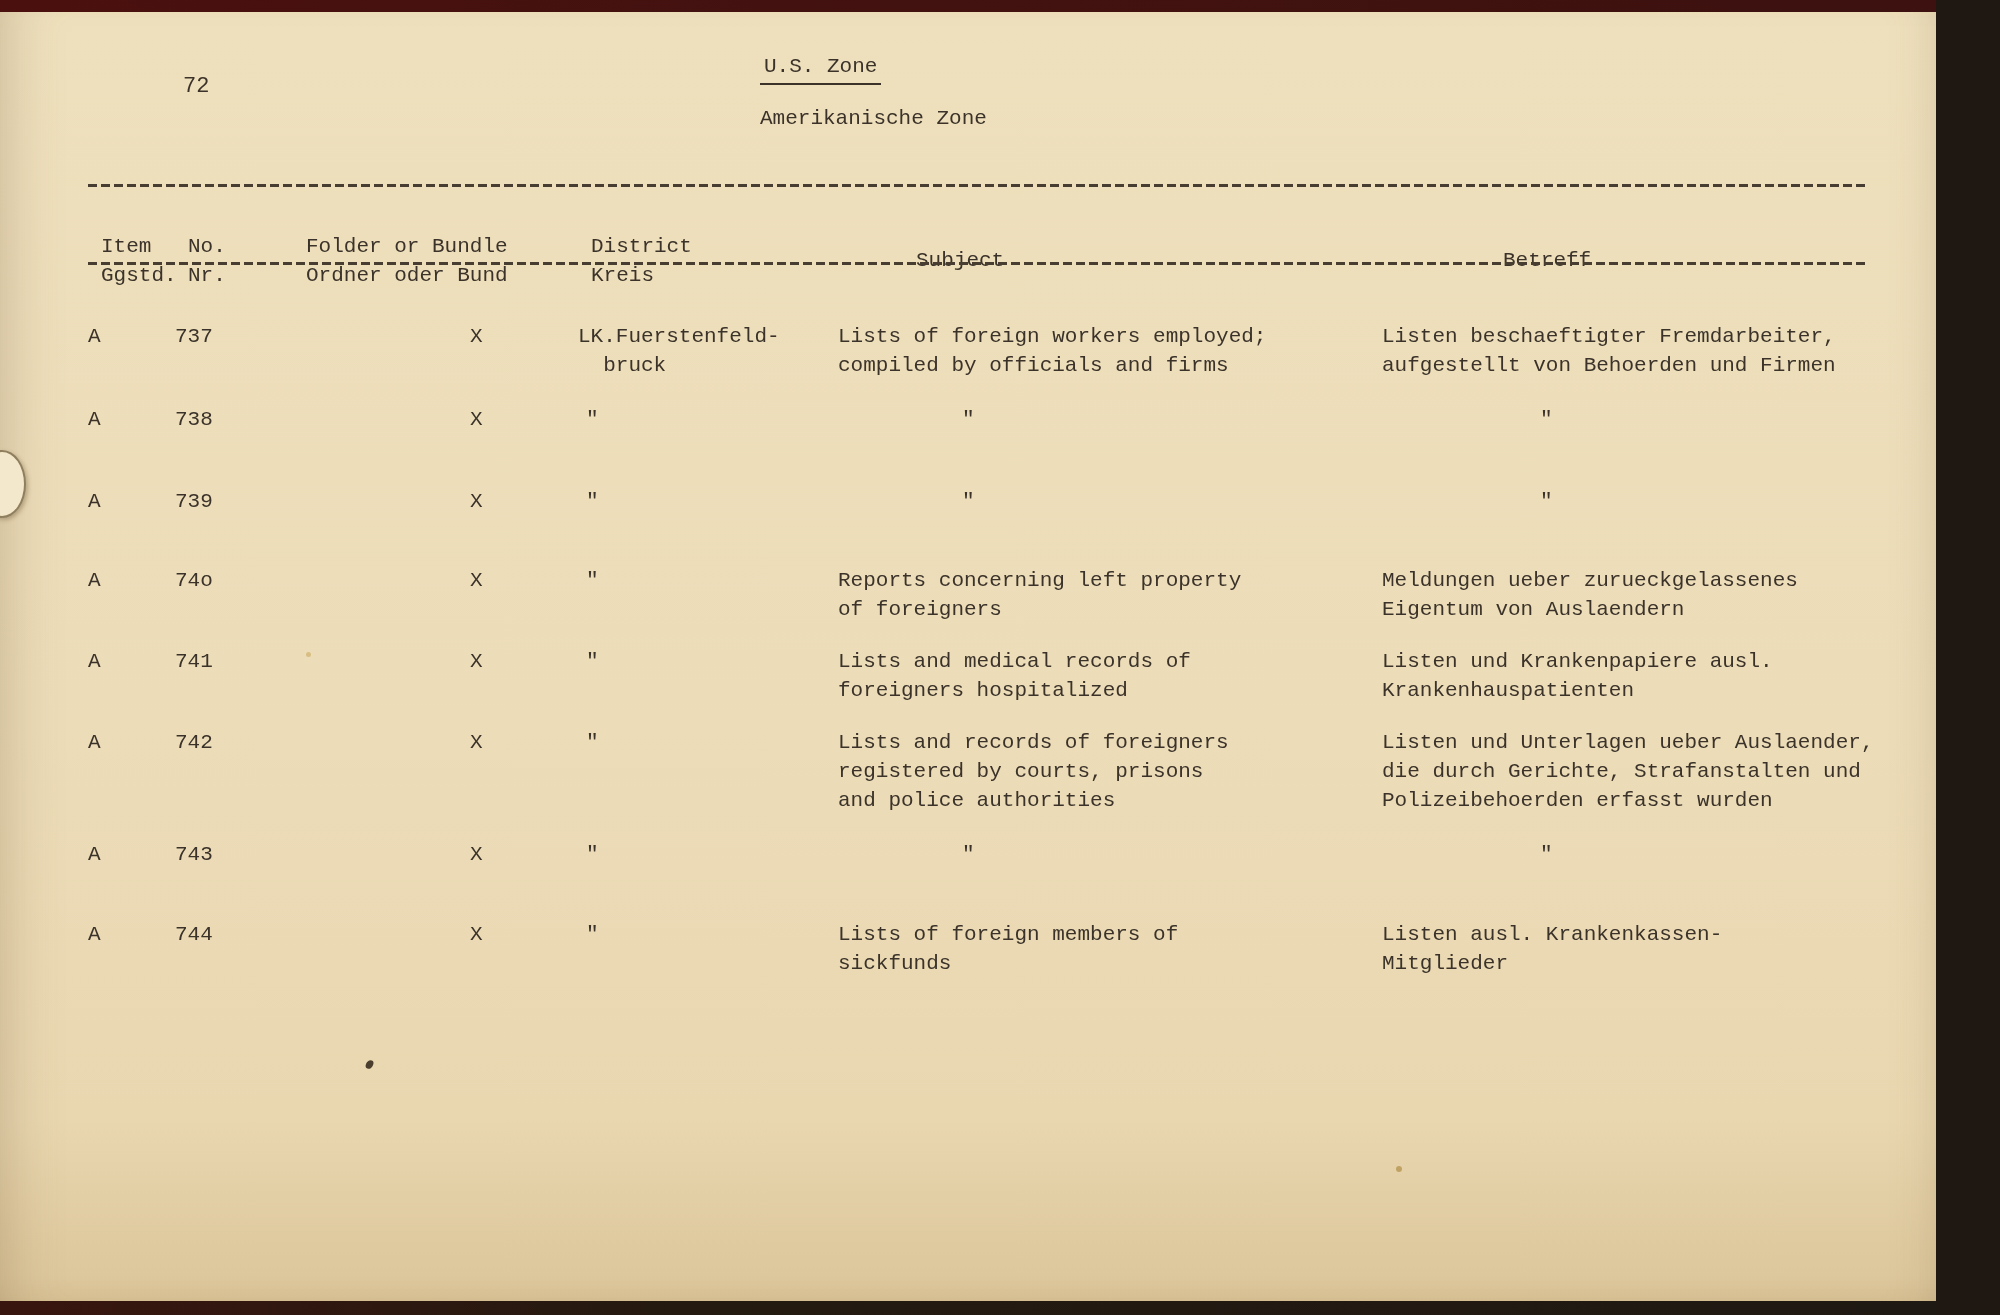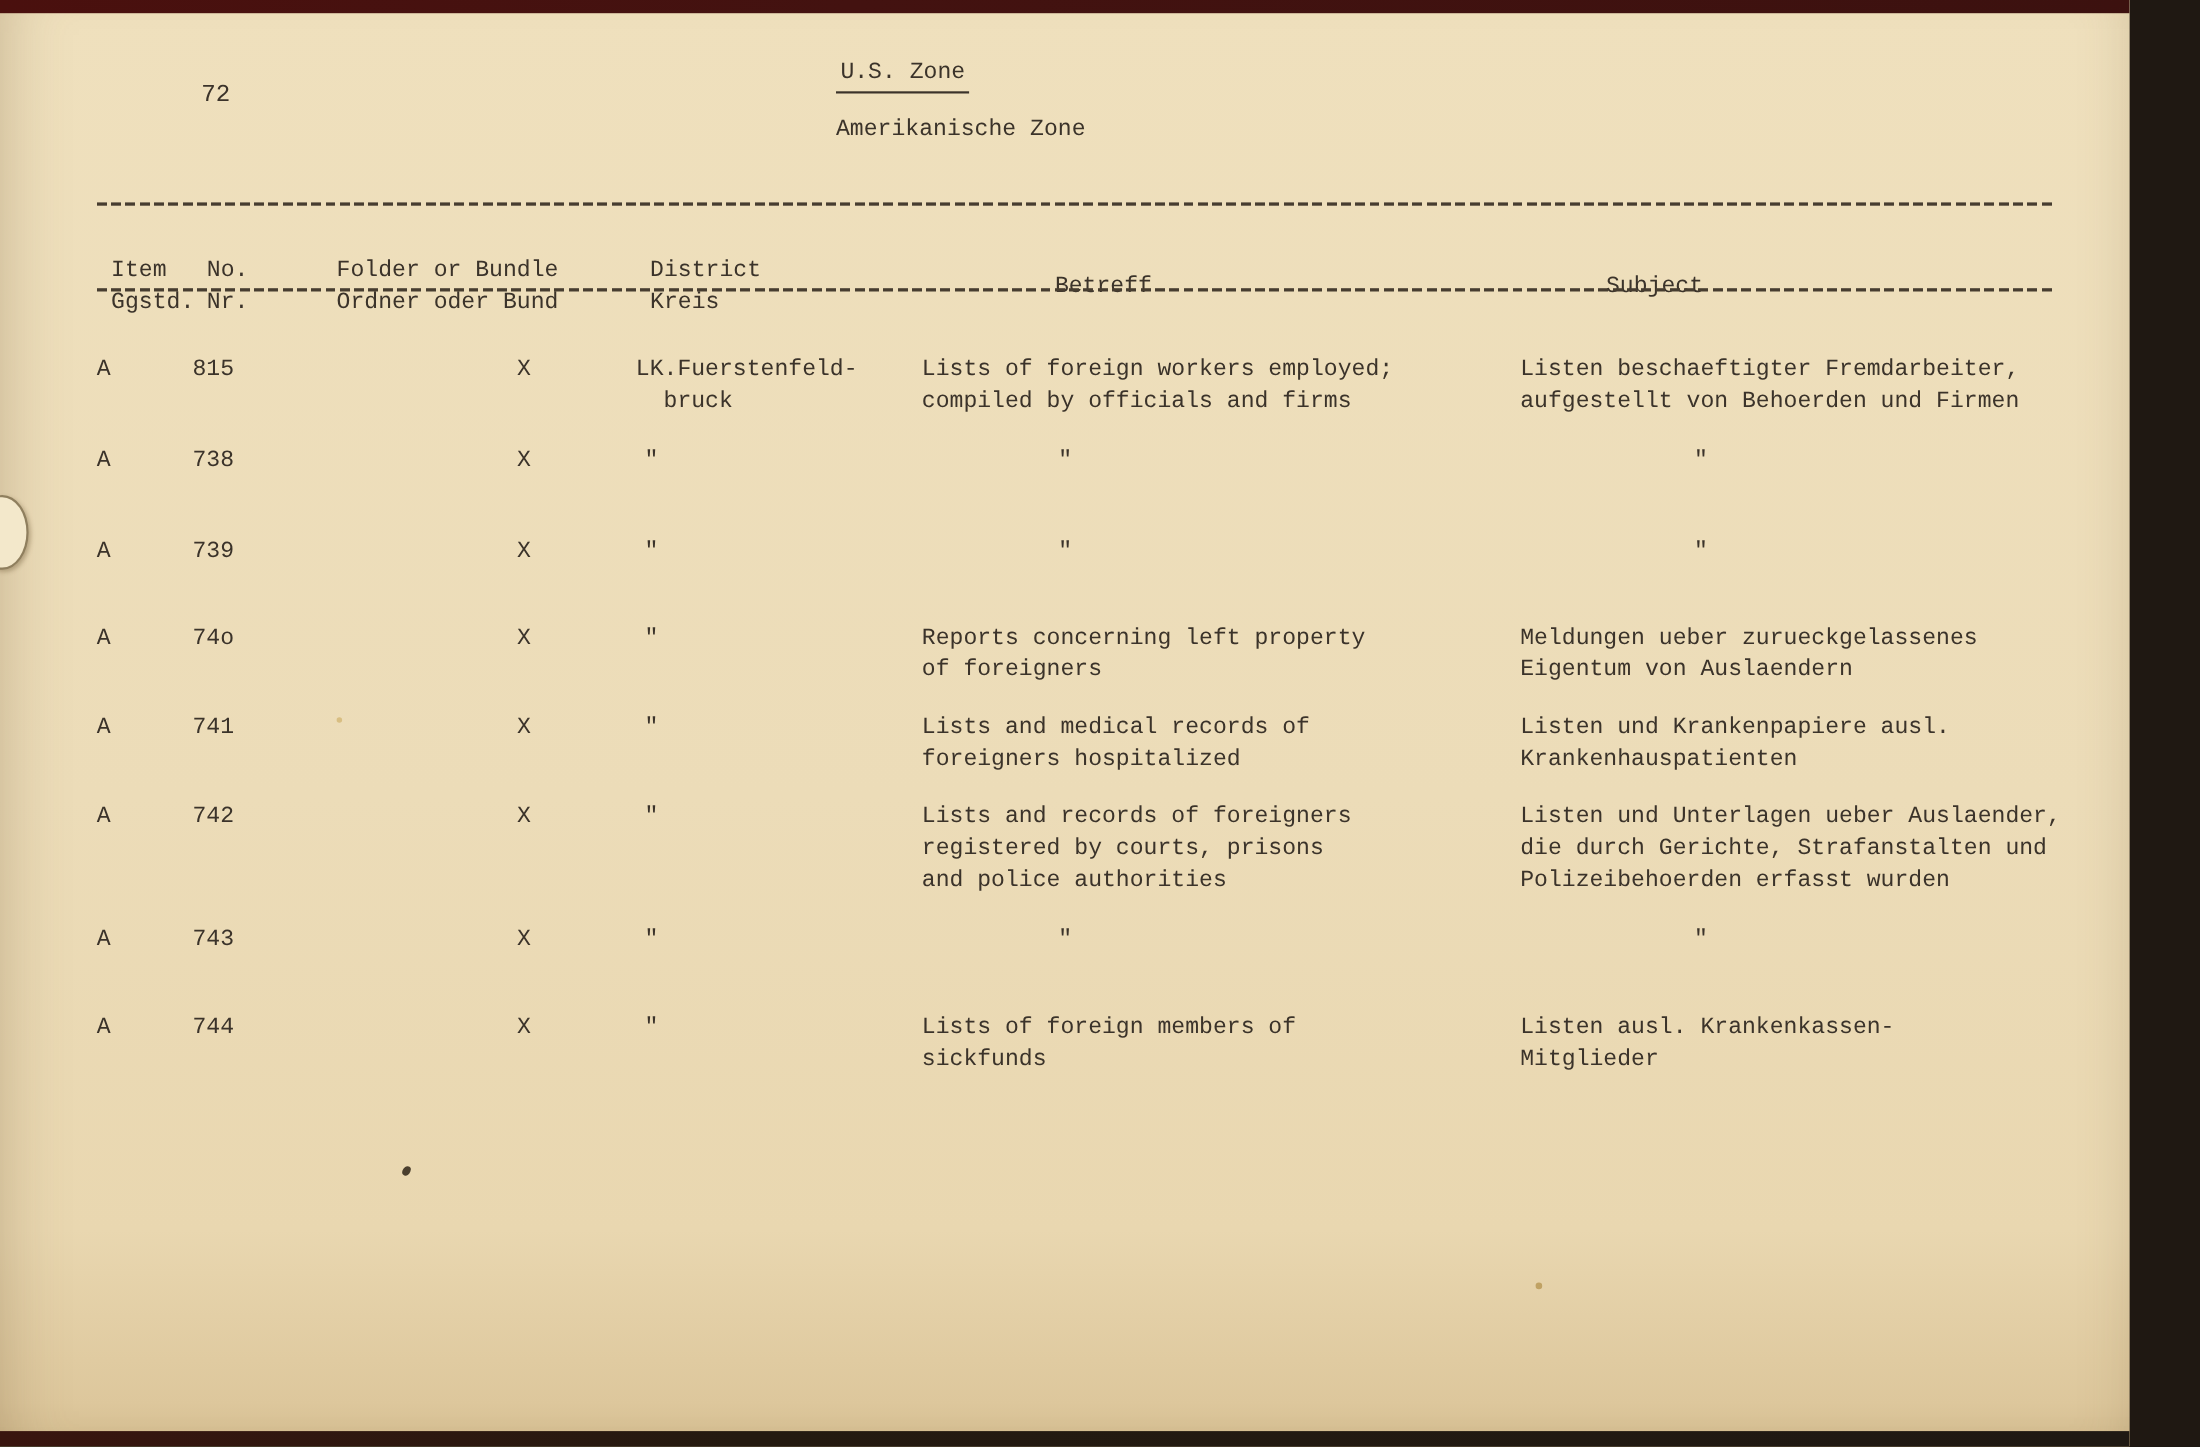--- a/index.html
+++ b/index.html
@@ -144,29 +144,29 @@
 
   <div class="col-headers">
     <div class="cell">Item
 Ggstd.</div>
     <div class="cell">No.
 Nr.</div>
     <div class="cell">Folder or Bundle
 Ordner oder Bund</div>
     <div class="cell">District
 Kreis</div>
+    <div class="cell hdr-subject">Subject</div>
     <div class="cell hdr-betreff">Betreff</div>
-    <div class="cell hdr-subject">Subject</div>
   </div>
 
   <div class="dashed-rule rule-under-headers"></div>
 
   <div class="row" style="top:322px">
     <div class="cell item">A</div>
-    <div class="cell no">815</div>
+    <div class="cell no">737</div>
     <div class="cell folder">X</div>
     <div class="cell district">LK.Fuerstenfeld-
   bruck</div>
     <div class="cell subject">Lists of foreign workers employed;
 compiled by officials and firms</div>
     <div class="cell betreff">Listen beschaeftigter Fremdarbeiter,
 aufgestellt von Behoerden und Firmen</div>
   </div>
 
   <div class="row" style="top:405px">

